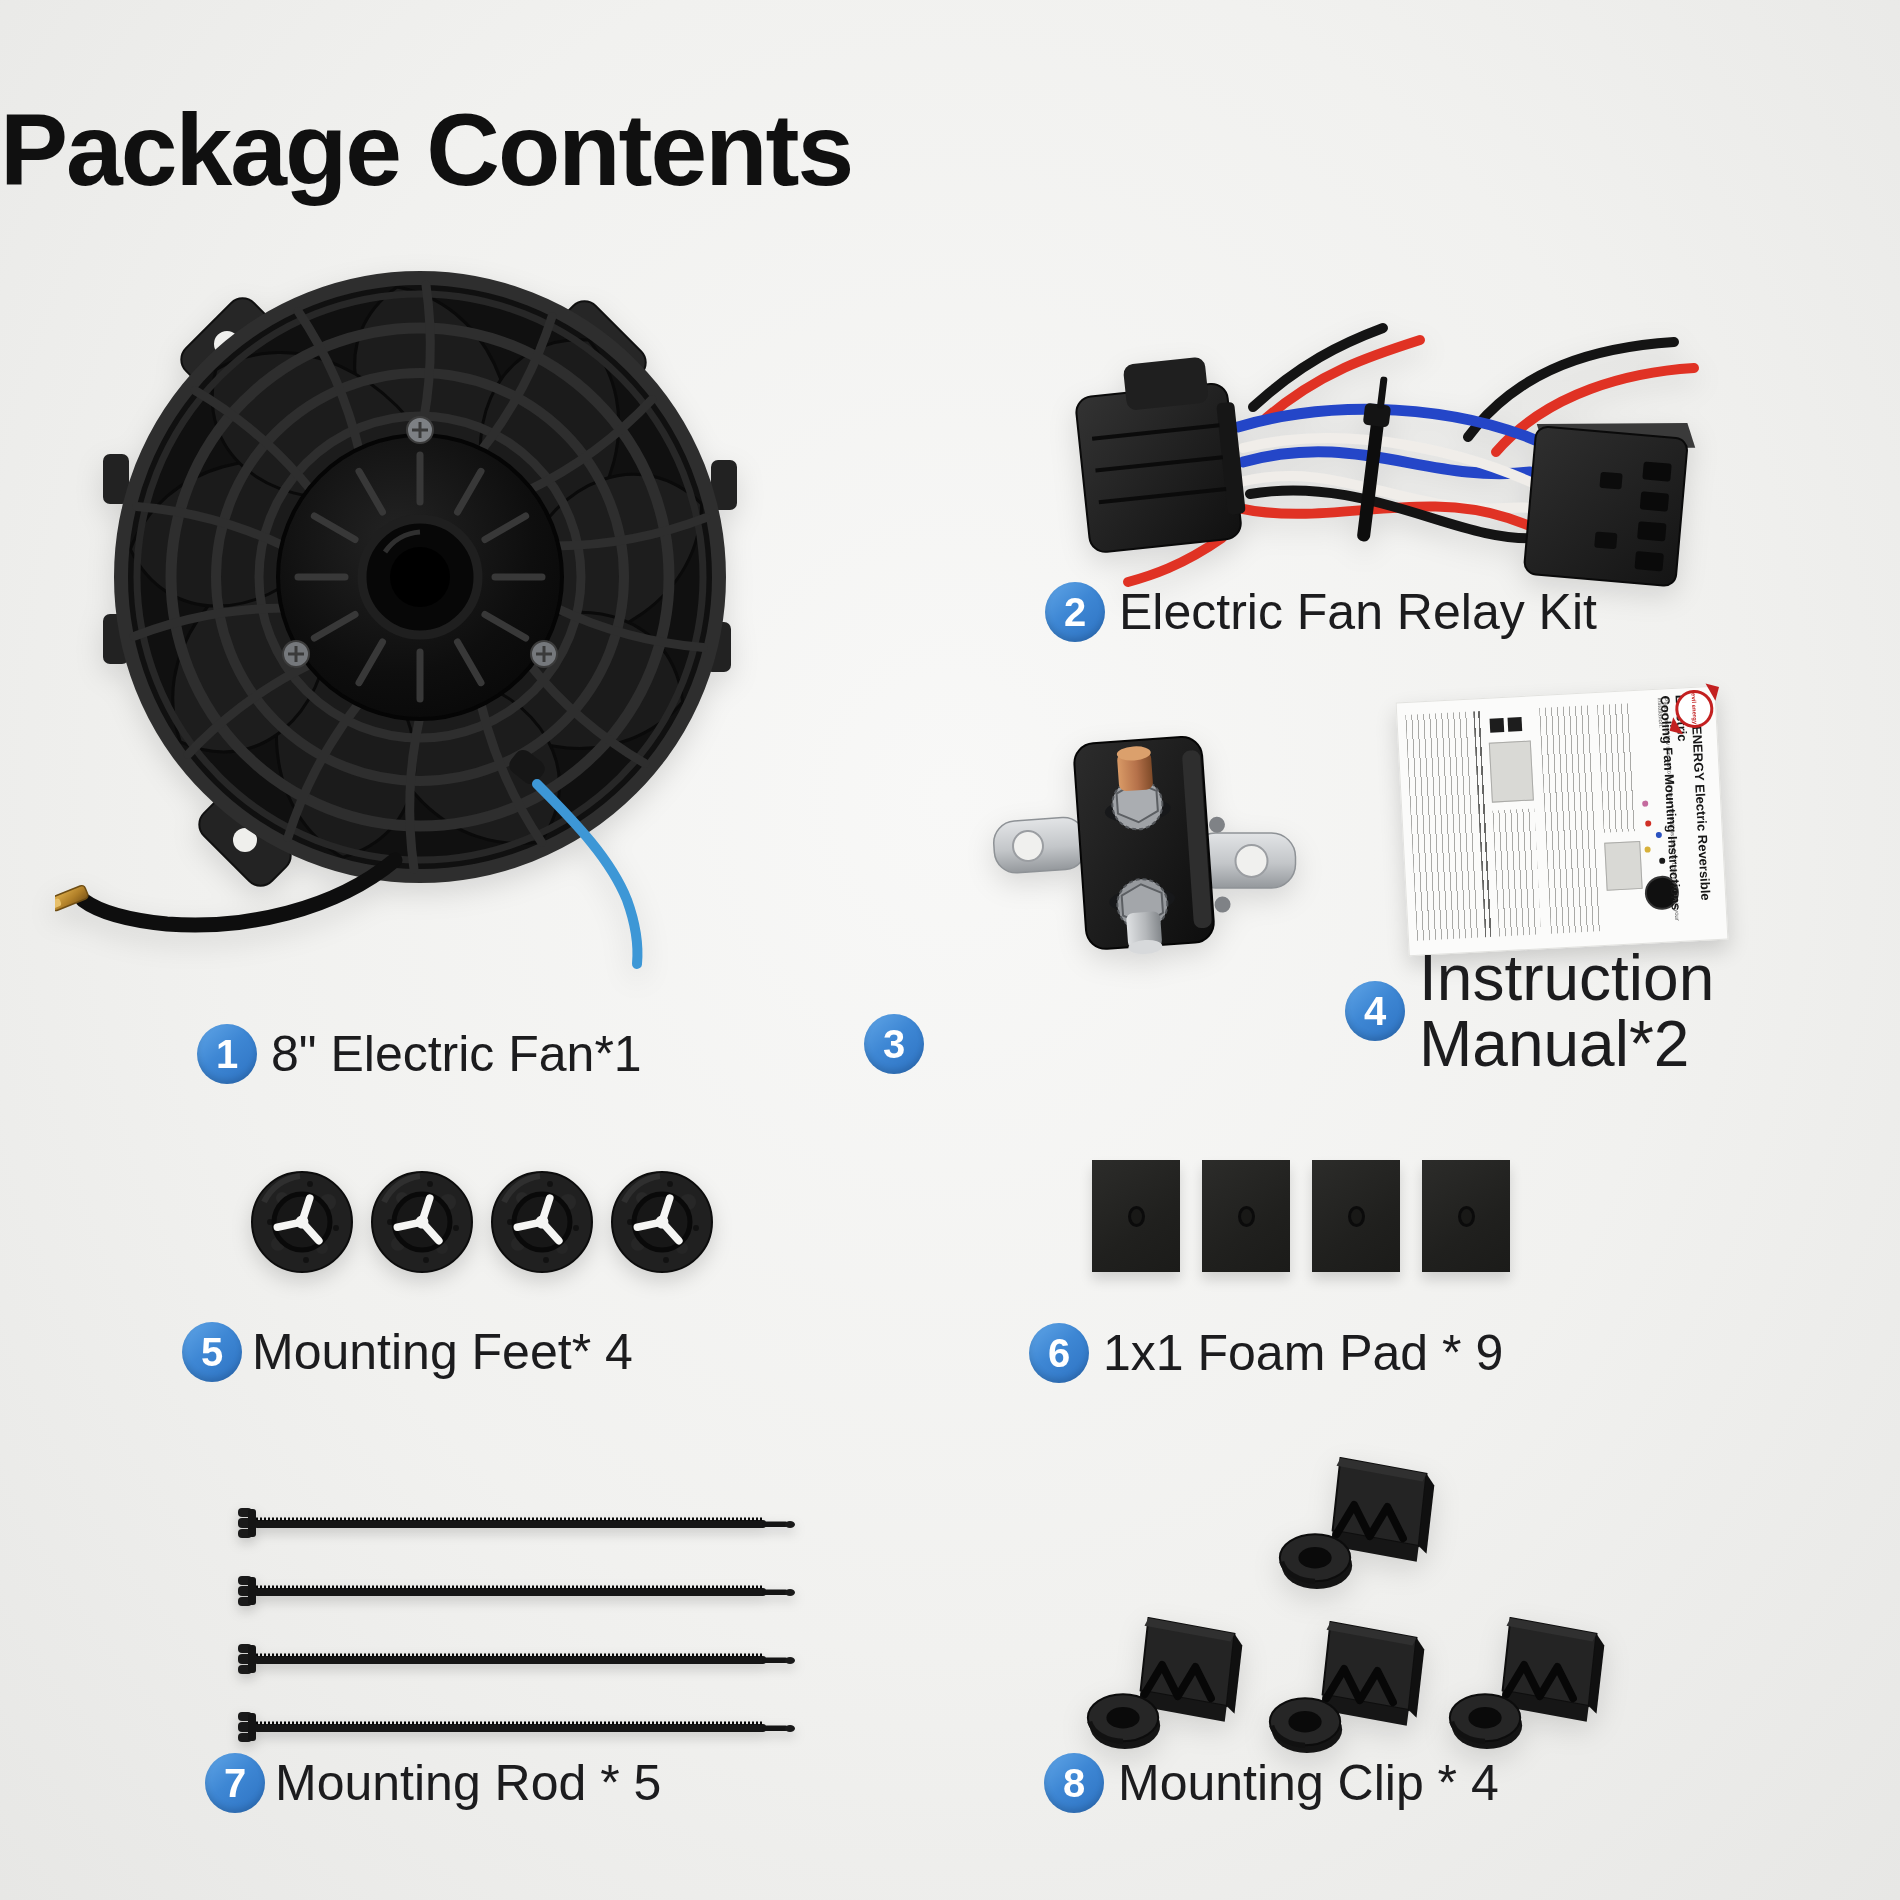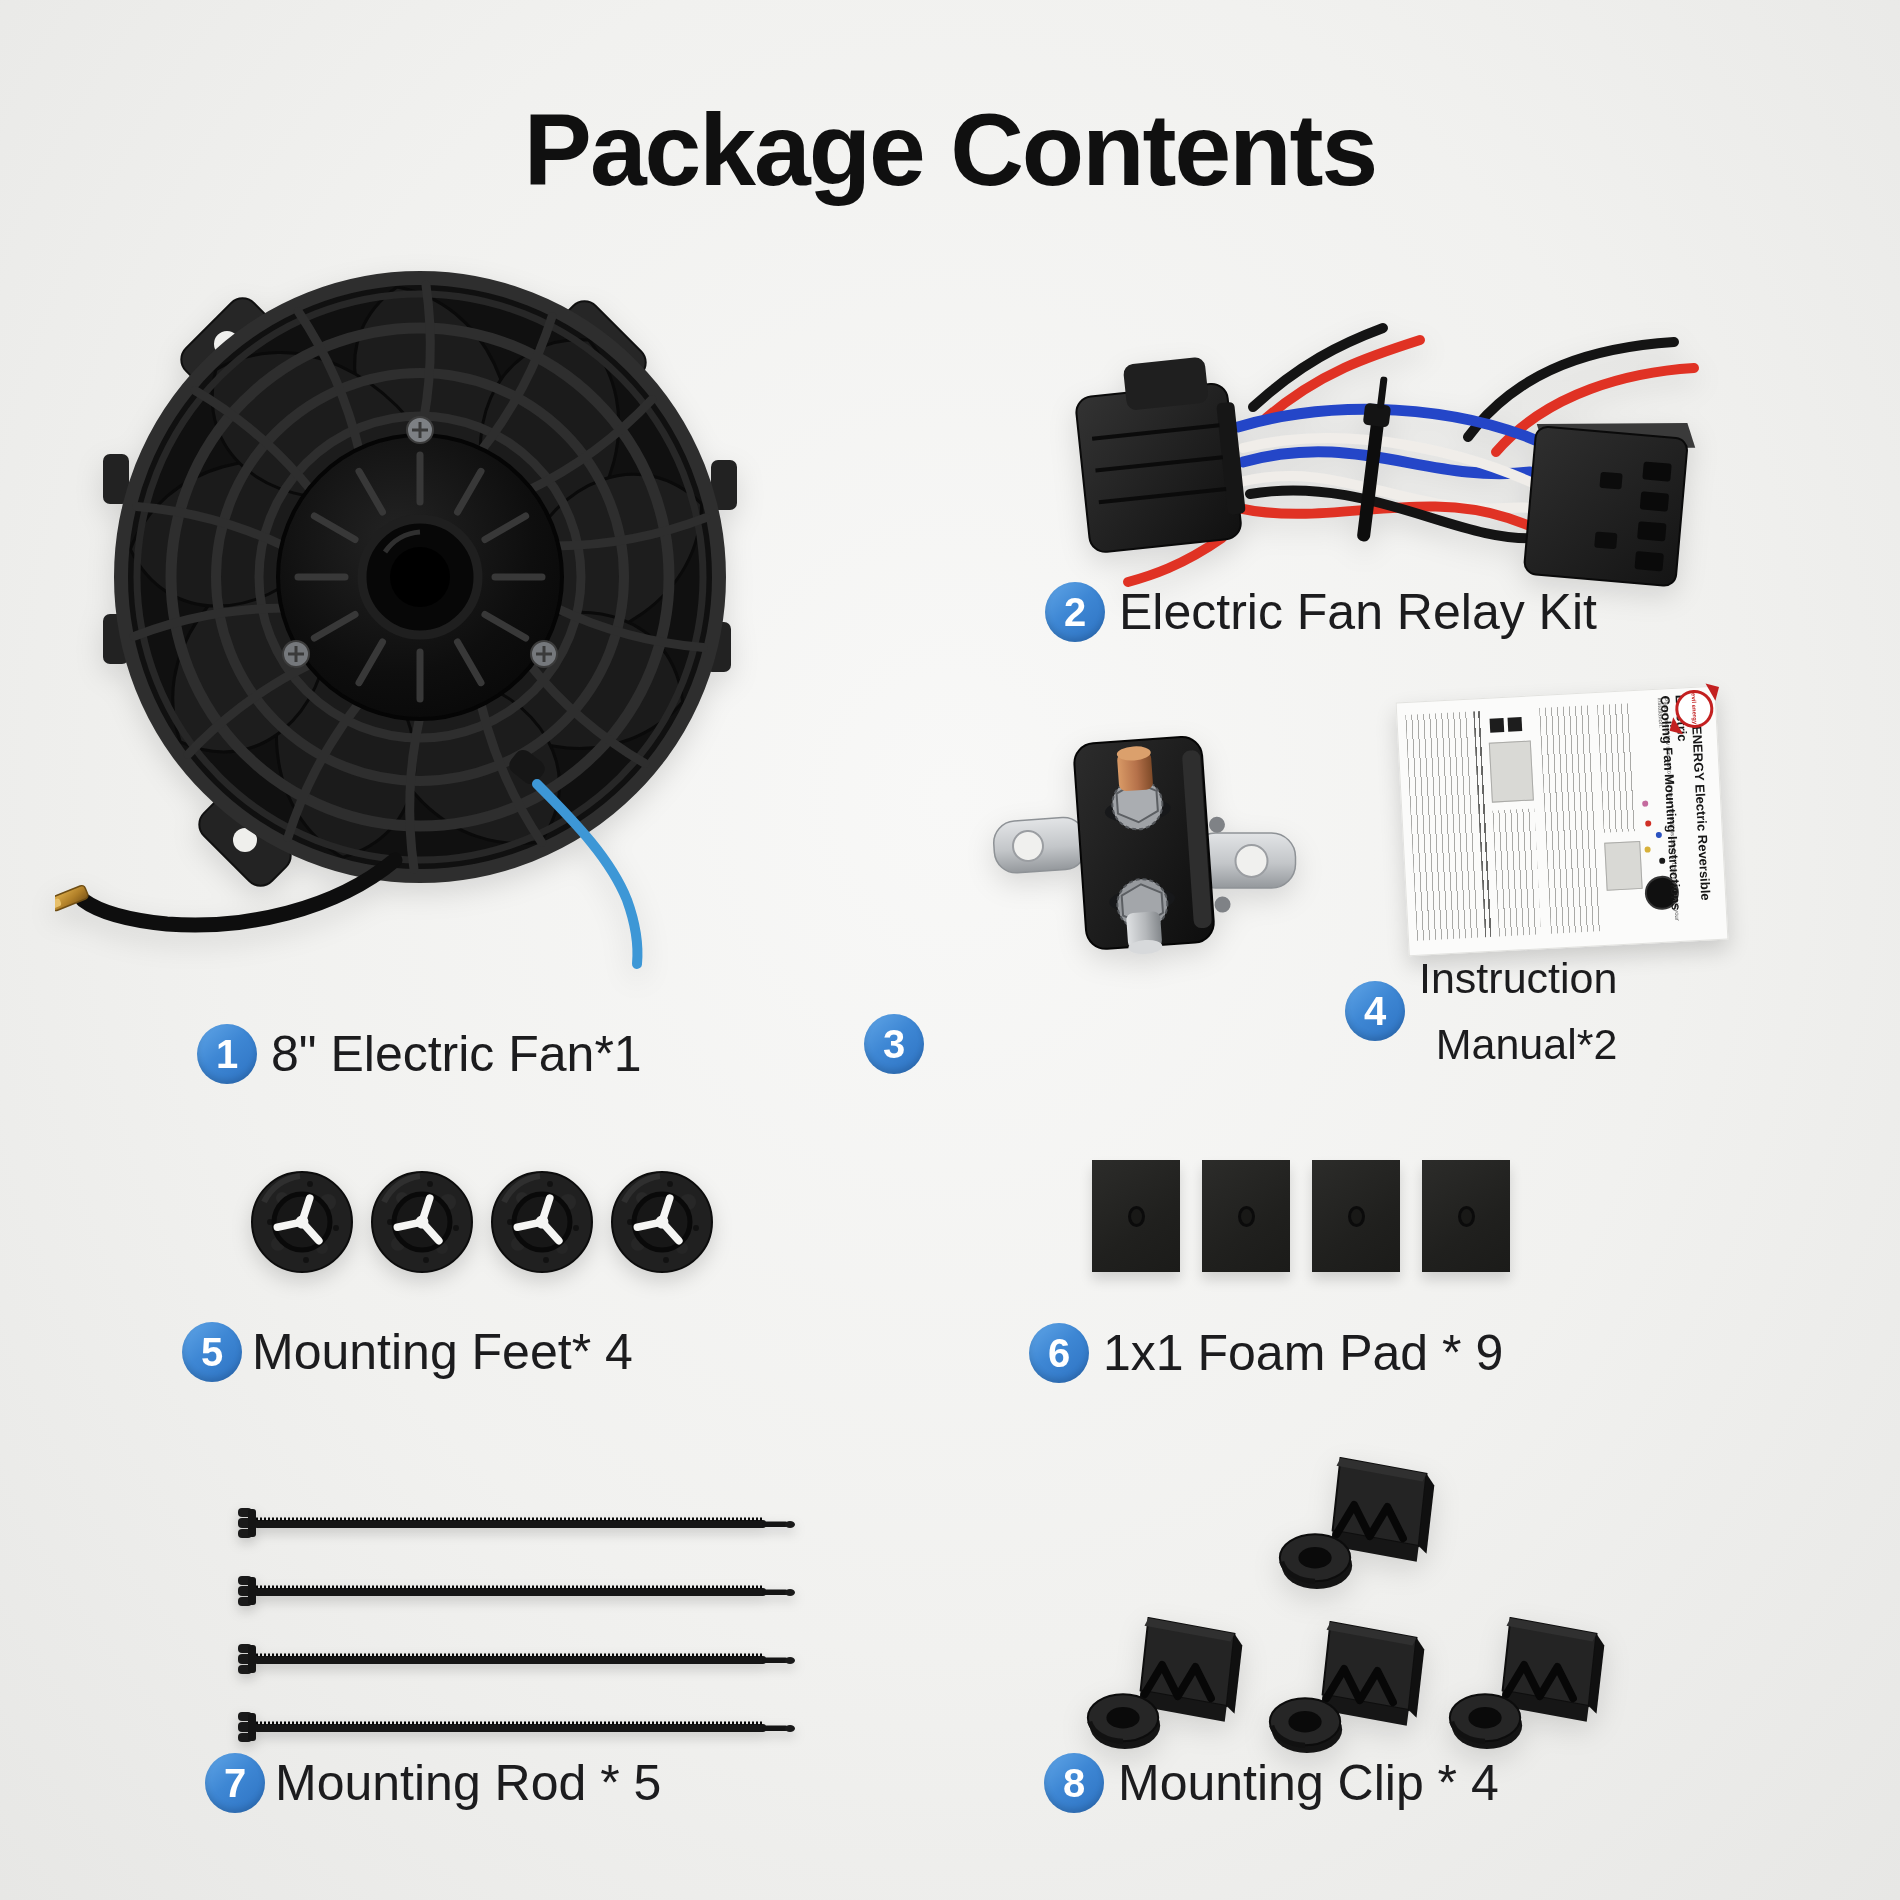--- a/index.html
+++ b/index.html
@@ -2,35 +2,35 @@
 <html><head>
 <meta charset="utf-8">
 <style>
   html,body{margin:0;padding:0;background:#e9e9e7;}
   .canvas{
     position:relative;width:1900px;height:1900px;overflow:hidden;
     background:radial-gradient(ellipse at 50% 42%, #f8f8f7 0%, #f1f1ef 55%, #e7e7e5 100%);
     font-family:"Liberation Sans", sans-serif;color:#1b1b1d;
   }
   .title{
-    position:absolute;left:0;right:0;top:92px;text-align:center;
+    position:absolute;left:0;right:0;top:92px;
     font-size:102px;font-weight:700;letter-spacing:-2px;color:#101010;
   }
   .g{position:absolute;filter:drop-shadow(0 10px 14px rgba(0,0,0,0.12));}
   .label{
     position:absolute;display:flex;align-items:center;gap:14px;
     font-size:50px;color:#1c1c1e;white-space:nowrap;
   }
   .badge{
     width:60px;height:60px;border-radius:50%;flex:0 0 60px;
     background:linear-gradient(140deg,#61a6e7 0%,#3e87d4 45%,#2d72c2 100%);
     color:#fff;display:flex;align-items:center;justify-content:center;
     font-size:40px;font-weight:700;box-shadow:inset 0 -4px 6px rgba(0,0,0,.14);
   }
-  .two-line{display:flex;flex-direction:column;line-height:66px;font-size:43px;align-items:flex-end;}
+  .two-line{display:flex;flex-direction:column;line-height:66px;font-size:64px;}
   
   .manual{
     position:absolute;left:1402px;top:694px;width:318px;height:252px;
     transform:rotate(-3deg);background:#fbfbfa;border:1px solid #e2e2df;
     box-shadow:0 10px 22px rgba(0,0,0,.16);
   }
   .m-band{position:absolute;background:repeating-linear-gradient(90deg,#9b9b98 0 1px,transparent 1px 6px);opacity:.85;}
   .m-band.dark{background:repeating-linear-gradient(90deg,#4c4c4a 0 1.5px,transparent 1.5px 5px);}
   .m-fig{position:absolute;background:#d9d9d5;border:1px solid #ababa8;}
   .m-dark{position:absolute;background:#1d1d1d;}

